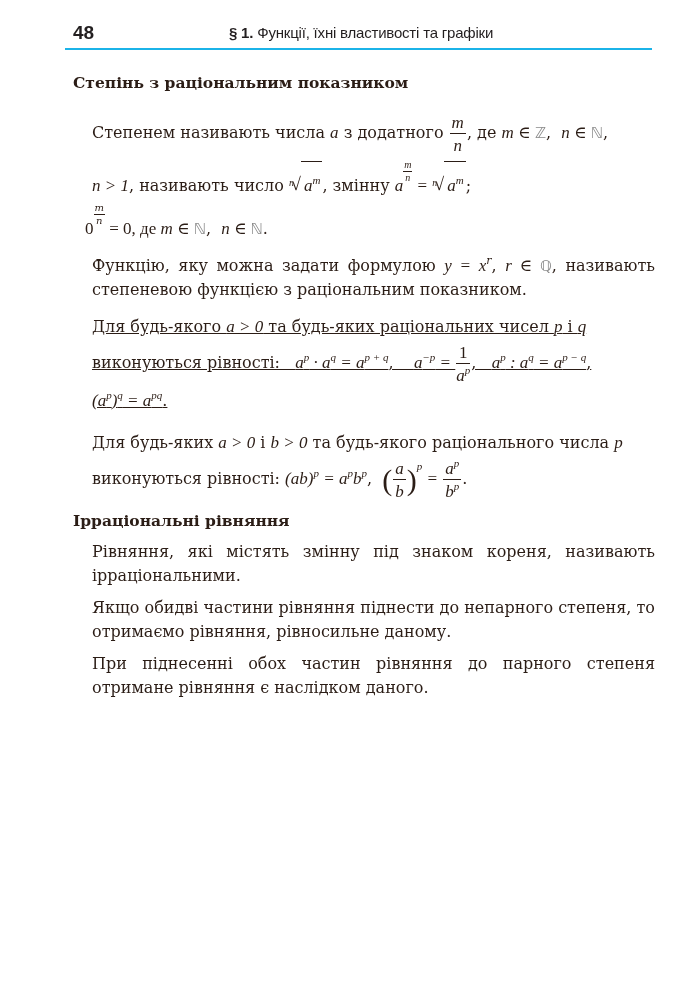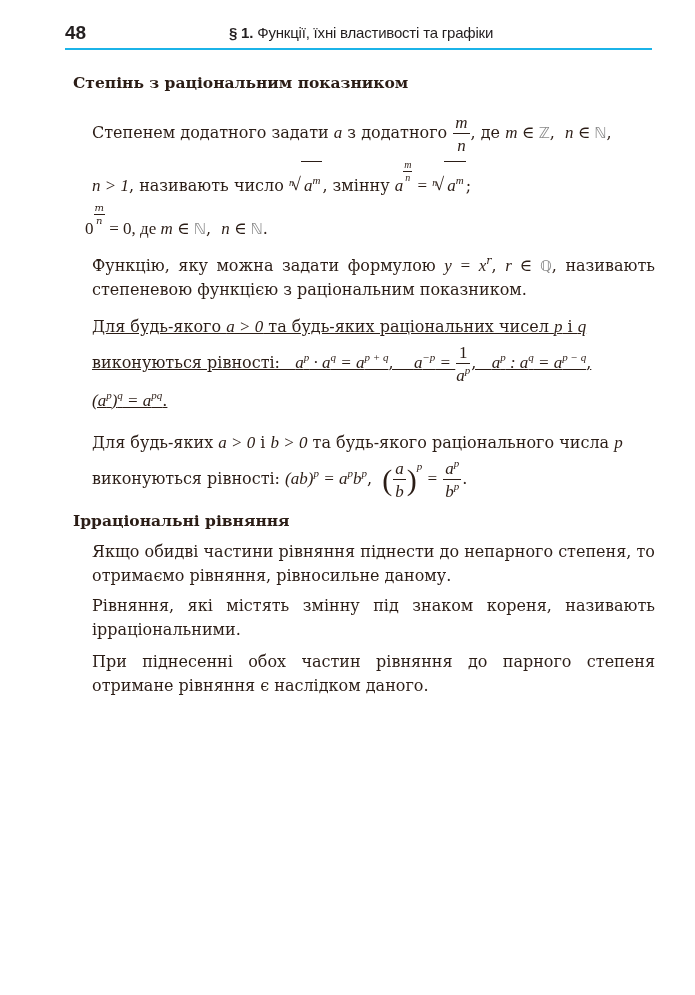--- a/index.html
+++ b/index.html
@@ -1,20 +1,20 @@
 <!DOCTYPE html>
 <html><head>
 <meta charset="utf-8">
 <style>
   html, body { margin: 0; padding: 0; background: #ffffff; }
   body { width: 695px; height: 995px; position: relative; overflow: hidden;
          color: #2b1d16; font-family: "DejaVu Serif", "Liberation Serif", serif; }
   .header { position: absolute; left: 65px; top: 20px; width: 587px; height: 28px;
             border-bottom: 2px solid #1bb3e8; }
-  .page-num { position: absolute; left: 0; top: 2px; font-family: "Liberation Sans", sans-serif;
+  .page-num { position: absolute; left: 8px; top: 2px; font-family: "Liberation Sans", sans-serif;
               font-weight: bold; font-size: 19px; color: #231f20; }
   .running-title { position: absolute; left: 164px; top: 4px; font-family: Liberation Sans, sans-serif;
                    font-size: 15px; color: #231f20; letter-spacing: -0.2px; }
   .running-title .sec { font-weight: bold; margin-right: 4px; }
   .content { position: absolute; left: 65px; top: 64px; width: 590px; }
   .h { font-weight: bold; font-size: 15.5px; margin: 8px; line-height: 22px; }
   .p { margin-left: 27px; font-size: 16px; line-height: 24px; text-align: justify; }
   .m { font-family: "Liberation Serif", "DejaVu Serif", serif; font-style: italic; font-size: 17px; }
   .mr { font-family: "Liberation Serif", "DejaVu Serif", serif; font-size: 17px; }
   .ds { font-family: "DejaVu Sans", sans-serif; color: #8a8a8a; font-size: 15px; }
@@ -44,21 +44,21 @@
   <span class="running-title">
     <span class="sec">§ 1.</span><span>Функції, їхні властивості та графіки</span>
   </span>
 </div>
 
 <div class="content">
 
   <h2 class="h">Степінь з раціональним показником</h2>
 
   <div class="p l1">
-    <span>Степенем додатного задати </span><span class="m">a</span><span> з додатного </span><span class="frac m"><span class="num">m</span><span class="den">n</span></span><span>, де </span>
+    <span>Степенем називають числа </span><span class="m">a</span><span> з додатного </span><span class="frac m"><span class="num">m</span><span class="den">n</span></span><span>, де </span>
     <span class="m">m ∈ </span><span class="ds">ℤ</span>,&nbsp;
     <span class="m">n ∈ </span><span class="ds">ℕ</span>,
   </div>
 
   <div class="p l2">
     <span class="m">n &gt; 1</span><span>, називають число </span>
     <span class="root m"><span class="idx">n</span><span class="rad">√</span><span class="body"><span>a</span><sup>m</sup></span></span><span>, змінну </span>
     <span class="m"><span>a</span><span class="exp-frac"><span class="num">m</span><span class="den">n</span></span></span>
     <span class="mr">=</span>
     <span class="root m"><span class="idx">n</span><span class="rad">√</span><span class="body"><span>a</span><sup>m</sup></span></span>;
@@ -85,17 +85,17 @@
   </div>
 
   <div class="p gap" style="line-height:34px;">
     <span>Для будь-яких </span><span class="m">a &gt; 0</span><span> і </span><span class="m">b &gt; 0</span><span> та будь-якого раціонального числа </span><span class="m">p</span><br>
     <span>виконуються рівності: </span><span class="m">(ab)<sup>p</sup> = a<sup>p</sup>b<sup>p</sup></span>,&nbsp;
     <span class="m"><span class="paren">(</span><span class="frac"><span class="num">a</span><span class="den">b</span></span><span class="paren">)</span><sup style="vertical-align:14px">p</sup> = <span class="frac"><span class="num">a<sup>p</sup></span><span class="den">b<sup>p</sup></span></span></span>.
   </div>
 
   <h2 class="h sec2">Ірраціональні рівняння</h2>
 
+  <div class="p" style="margin-top:6px;">Рівняння, які містять змінну під знаком кореня, називають ірраціональними.</div>
   <div class="p gap">Якщо обидві частини рівняння піднести до непарного степеня, то отримаємо рівняння, рівносильне даному.</div>
-  <div class="p" style="margin-top:6px;">Рівняння, які містять змінну під знаком кореня, називають ірраціональними.</div>
   <div class="p gap">При піднесенні обох частин рівняння до парного степеня отримане рівняння є наслідком даного.</div>
 
 </div>
 
 </body></html>

